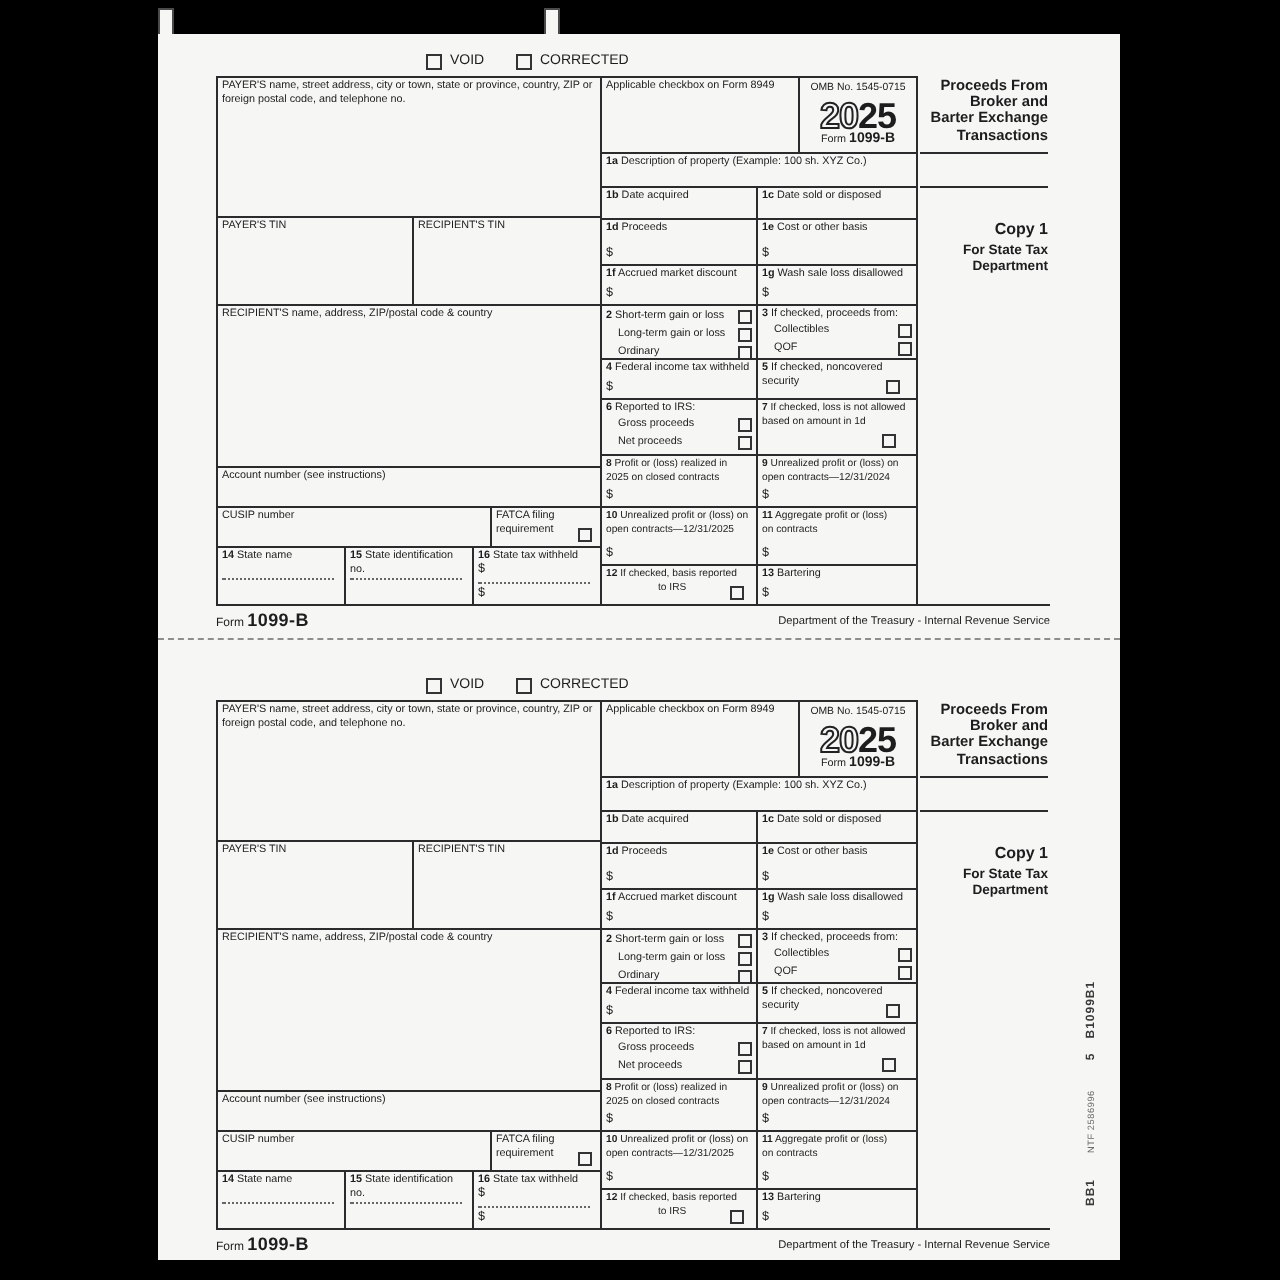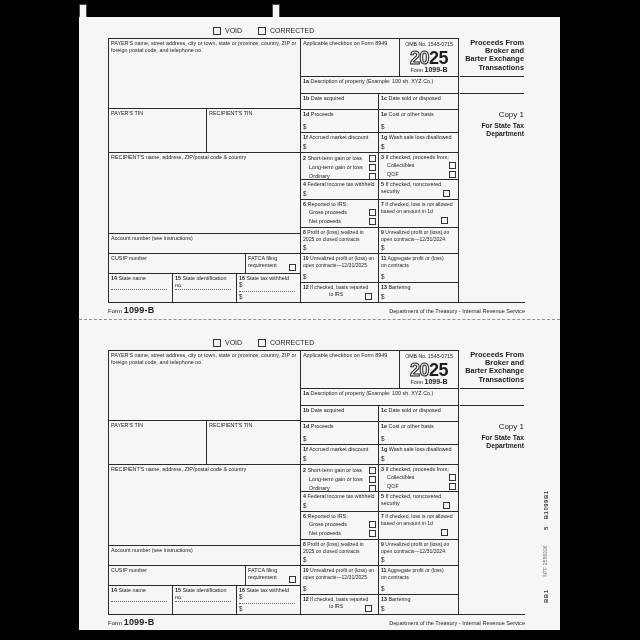--- a/index.html
+++ b/index.html
@@ -27,21 +27,21 @@
   .lbl7  { position:absolute; font-size:7px; line-height:8px; }
   .optrow{ display:flex; justify-content:space-between; align-items:center; height:8.9px; }
   .ind   { padding-left:6px; }
   .dollar{ position:absolute; left:2px; bottom:1px; font-size:6.3px; }
   .dot   { position:absolute; left:2px; right:5px; border-top:1px dotted #666; }
   .vline { position:absolute; width:0; border-left:1px solid var(--line); }
   .hrule { position:absolute; height:0; border-top:1px solid var(--line); }
   .title-col { position:absolute; left:379px; top:12px; width:66px; text-align:right;
                font-weight:bold; font-size:7.4px; line-height:8.2px; }
   .copy1 { position:absolute; left:379px; top:83px; width:66px; text-align:right;
-           font-weight:normal; font-size:8px; }
+           font-weight:bold; font-size:8px; }
   .copyfor { position:absolute; left:379px; top:95px; width:66px; text-align:right;
              font-weight:bold; font-size:6.8px; line-height:8.2px; }
   .ombl  { display:block; text-align:center; font-size:5.2px; margin-top:1px; }
   .year  { display:block; text-align:center; font-size:18px; line-height:18px;
            font-weight:bold; letter-spacing:-0.5px; margin-top:1px; }
   .y-out { color:var(--page); -webkit-text-stroke:1px #222; }
   .fline { position:absolute; bottom:2px; left:0; right:0; text-align:center; font-size:5.4px; }
   .fline b { font-size:7px; }
   .footer-form { position:absolute; left:29px; top:278px; font-size:6px; }
   .footer-form b { font-size:9px; letter-spacing:0.2px; }

